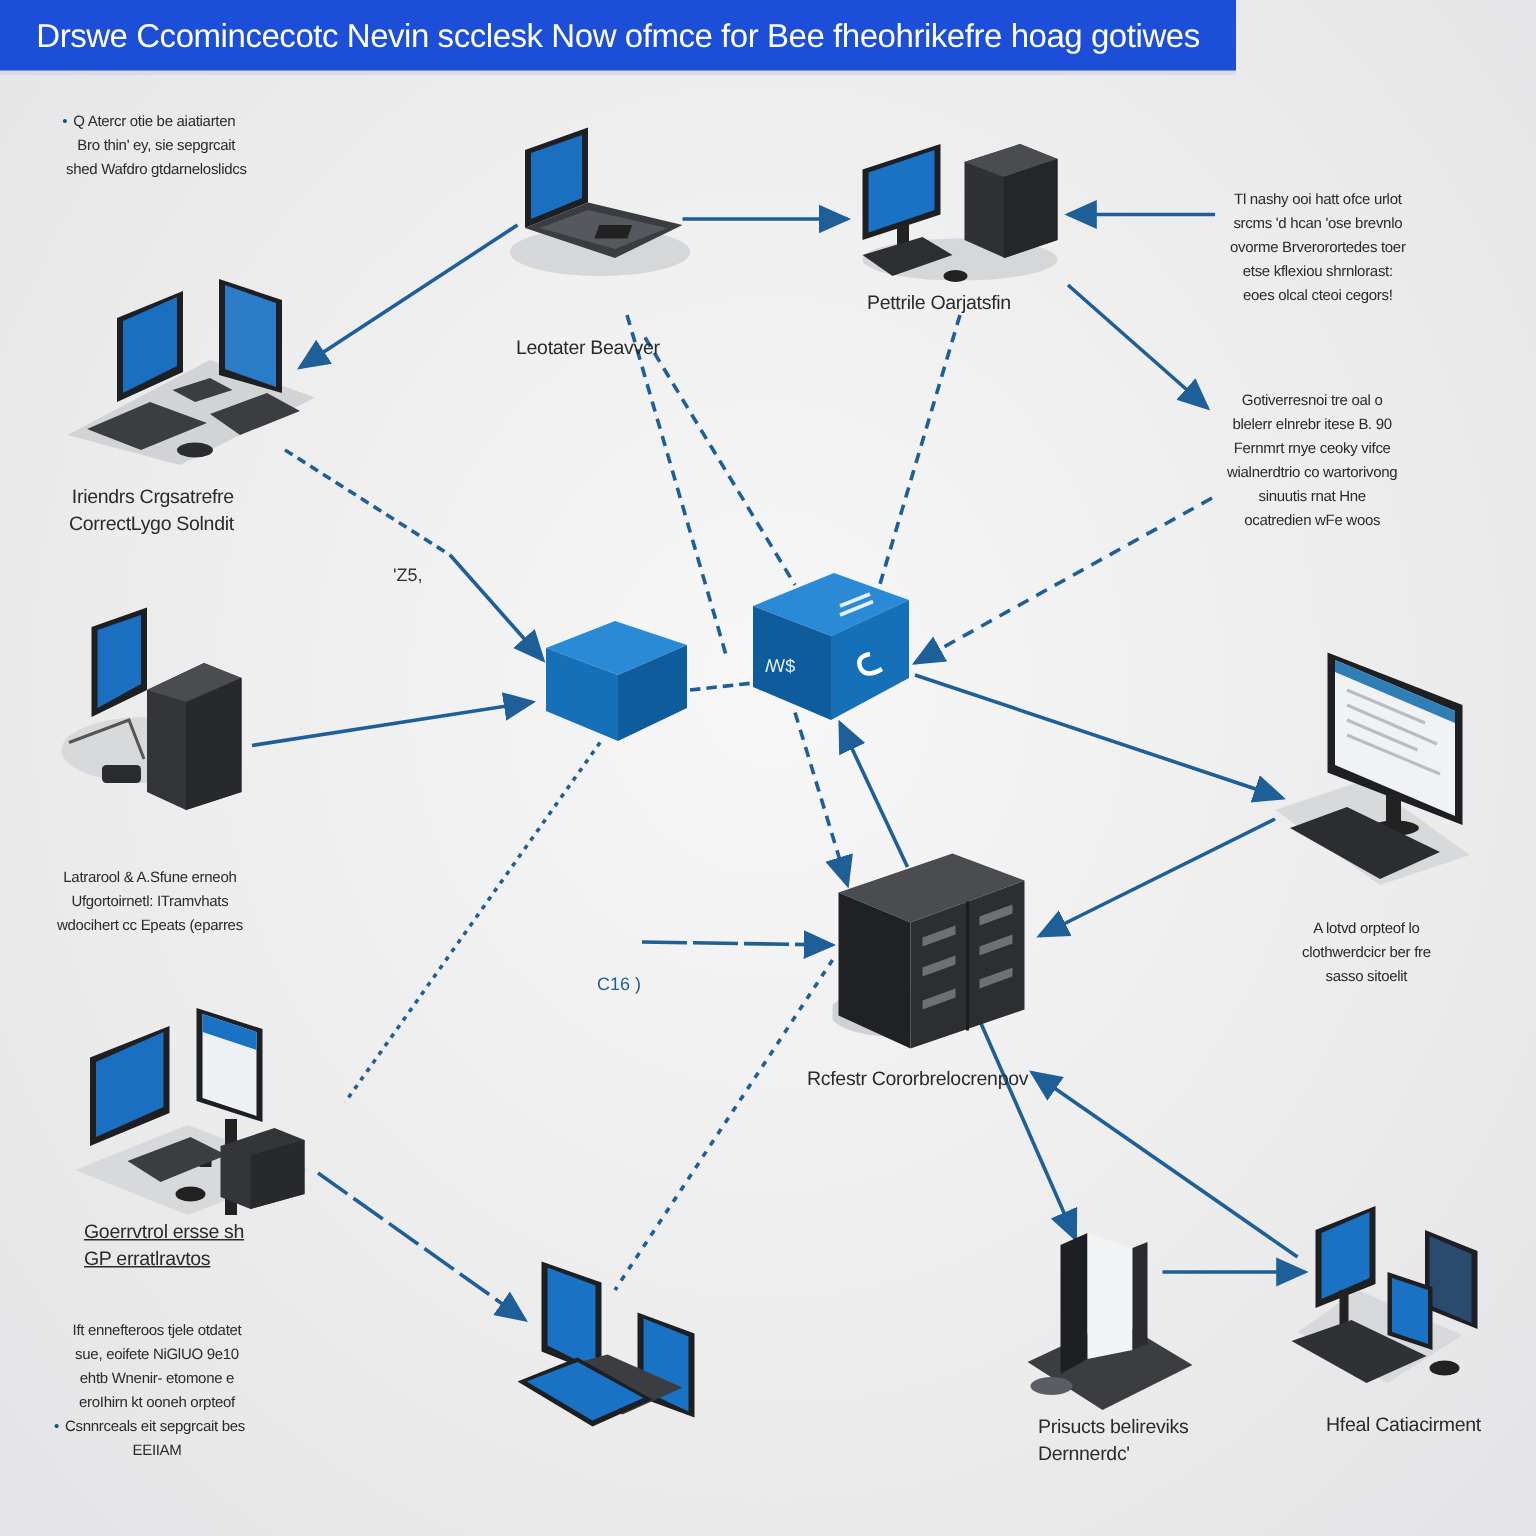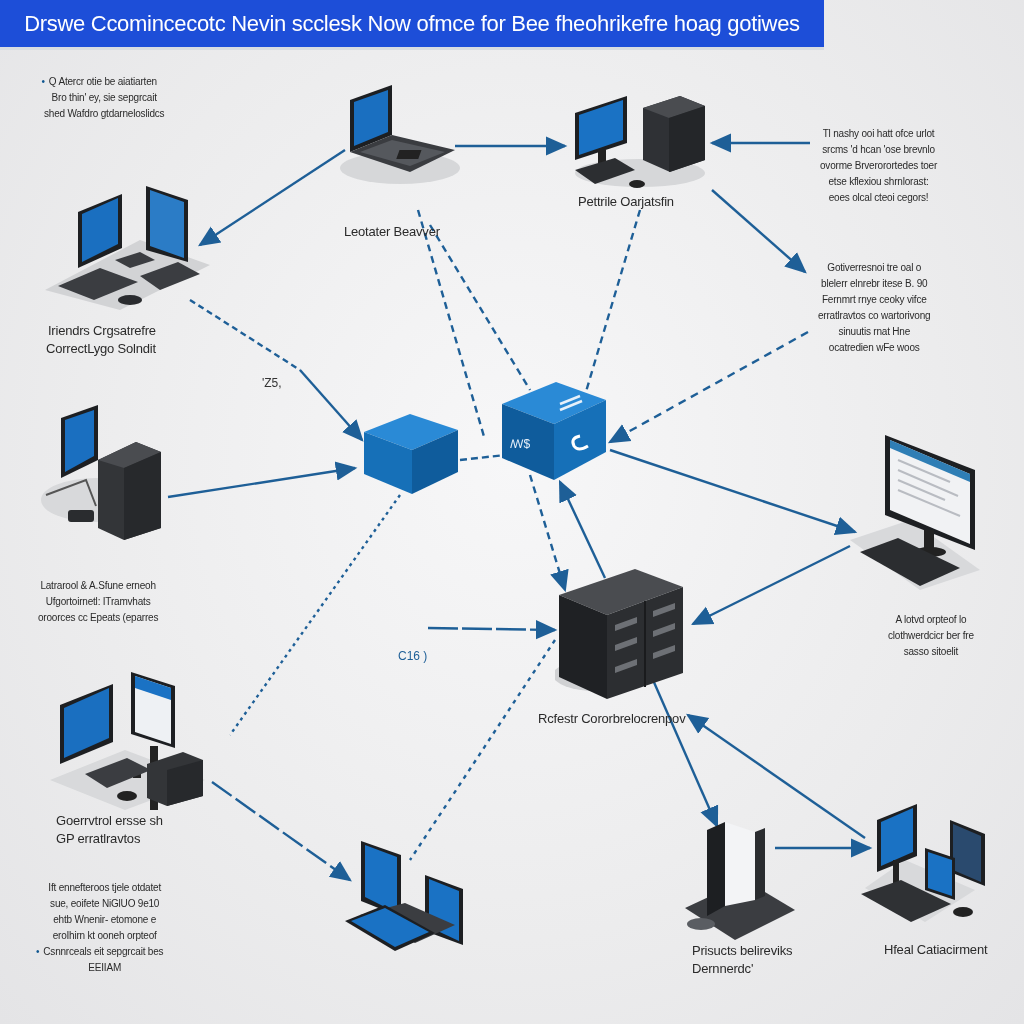--- a/index.html
+++ b/index.html
@@ -72,32 +72,32 @@
   <div>srcms 'd hcan 'ose brevnlo</div>
   <div>ovorme Brverorortedes toer</div>
   <div>etse kflexiou shrnlorast:</div>
   <div>eoes olcal cteoi cegors!</div>
 </div>
 
 <div class="note" style="left:818px;top:260px;">
   <div>Gotiverresnoi tre oal o</div>
   <div>blelerr elnrebr itese B. 90</div>
   <div>Fernmrt rnye ceoky vifce</div>
-  <div>erratlravtos co wartorivong</div>
+  <div>wialnerdtrio co wartorivong</div>
   <div>sinuutis rnat Hne</div>
   <div>ocatredien wFe woos</div>
 </div>
 
 <div class="note" style="left:38px;top:578px;">
   <div>Latrarool &amp; A.Sfune erneoh</div>
   <div>Ufgortoirnetl: ITramvhats</div>
-  <div>oroorces cc Epeats (eparres</div>
-</div>
-
-<div class="note" style="left:868px;top:612px;margin-left:20px;">
+  <div>wdocihert cc Epeats (eparres</div>
+</div>
+
+<div class="note" style="left:868px;top:612px;">
   <div>A lotvd orpteof lo</div>
   <div>clothwerdcicr ber fre</div>
   <div>sasso sitoelit</div>
 </div>
 
 <div class="note" style="left:36px;top:880px;">
   <div style="padding-left:10px">Ift ennefteroos tjele otdatet</div>
   <div style="padding-left:10px">sue, eoifete NiGlUO 9e10</div>
   <div style="padding-left:10px">ehtb Wnenir- etomone e</div>
   <div style="padding-left:10px">eroIhirn kt ooneh orpteof</div>
@@ -214,21 +214,21 @@
   <rect x="88" y="110" width="8" height="8" fill="#222"></rect>
   <polygon points="86,12 130,26 130,88 86,74" fill="#1d1f22"></polygon>
   <polygon points="90,16 126,28 126,84 90,72" fill="#eef1f4"></polygon>
   <polygon points="90,16 126,28 126,40 90,28" fill="#1a72c4"></polygon>
   <rect x="90" y="26" width="8" height="64" fill="#222" transform="translate(15,60)"></rect>
   <polygon points="40,114 82,98 106,110 62,128" fill="#3b3d41"></polygon>
   <polygon points="102,104 138,92 158,100 158,136 122,146 102,138" fill="#333538"></polygon>
   <polygon points="122,110 158,100 158,136 122,146" fill="#27292c"></polygon>
   <ellipse cx="82" cy="136" rx="10" ry="5" fill="#222"></ellipse>
 </svg>
-<div class="label" style="left:56px;top:812px;line-height:18px;white-space:pre;">Goerrvtrol ersse sh
+<div class="label" style="left:56px;top:812px;line-height:18px;white-space:pre;text-decoration:underline;">Goerrvtrol ersse sh
 GP erratlravtos</div>
 
 <svg class="device" style="left:345px;top:835px;" width="130" height="120" viewBox="0 0 130 120">
   <polygon points="16,6 56,20 56,82 16,66" fill="#1d1f22"></polygon>
   <polygon points="20,10 52,22 52,78 20,62" fill="#1a72c4"></polygon>
   <polygon points="80,40 118,54 118,110 80,96" fill="#1d1f22"></polygon>
   <polygon points="84,44 114,56 114,106 84,92" fill="#1a72c4"></polygon>
   <polygon points="15,80 60,68 110,90 70,108" fill="#3b3d41"></polygon>
   <polygon points="0,86 40,70 90,98 50,116" fill="#1d1f22"></polygon>
   <polygon points="6,86 40,73 84,97 50,112" fill="#1a72c4"></polygon>

